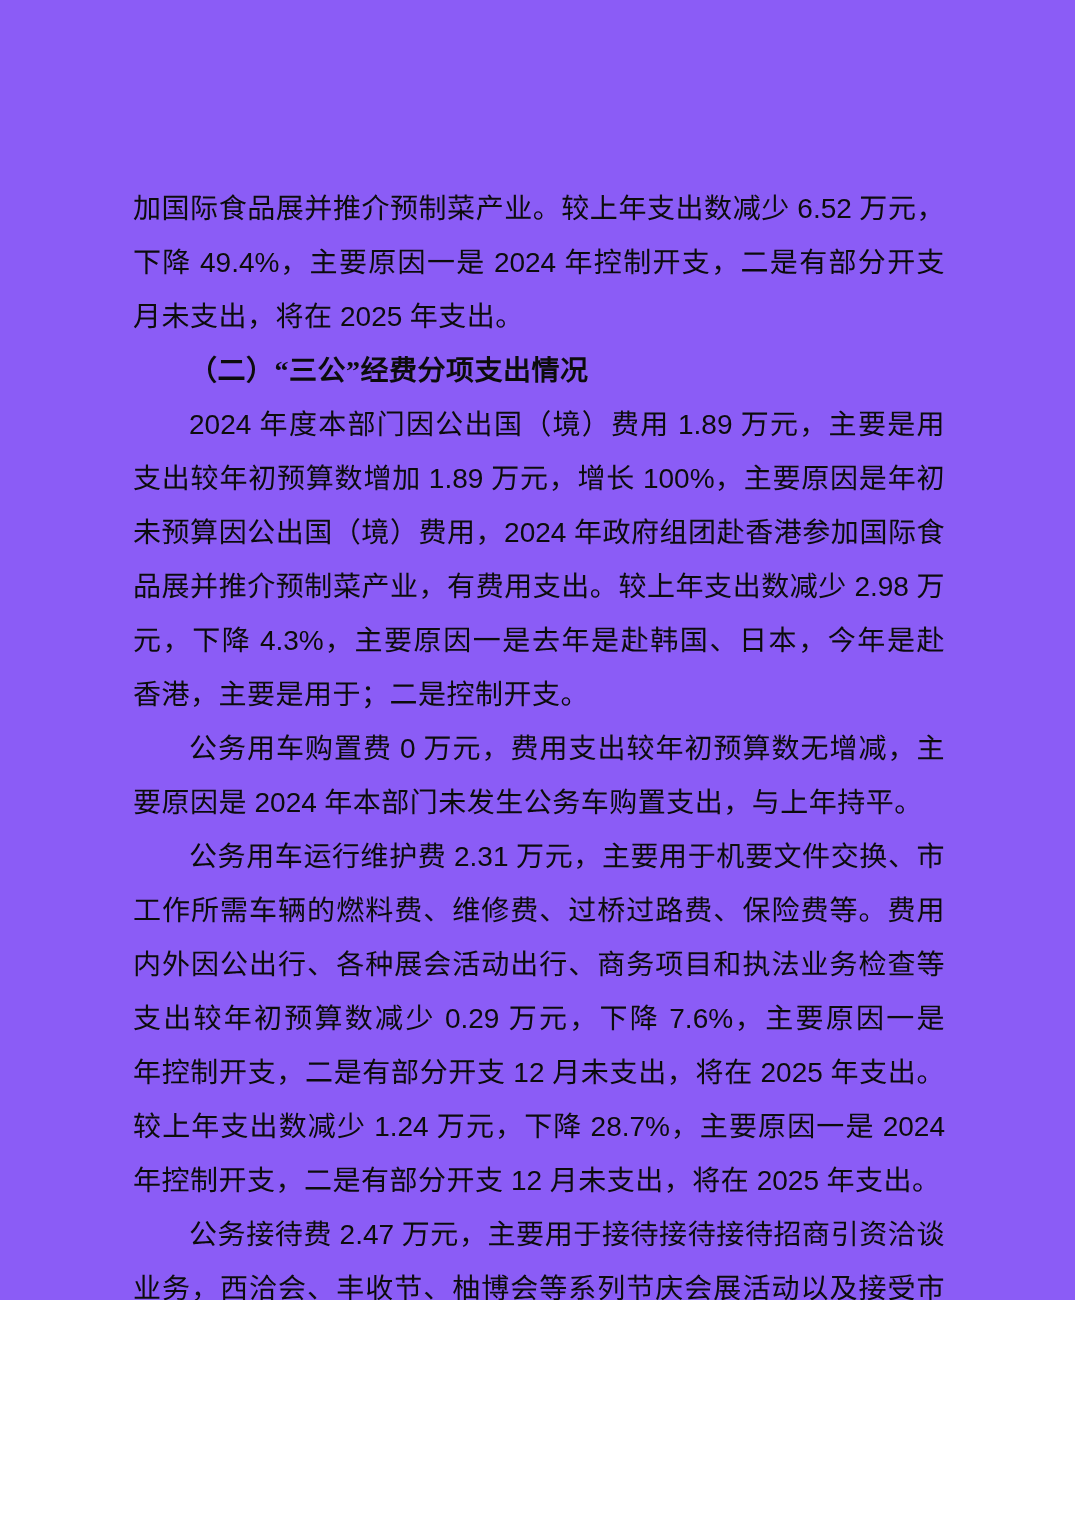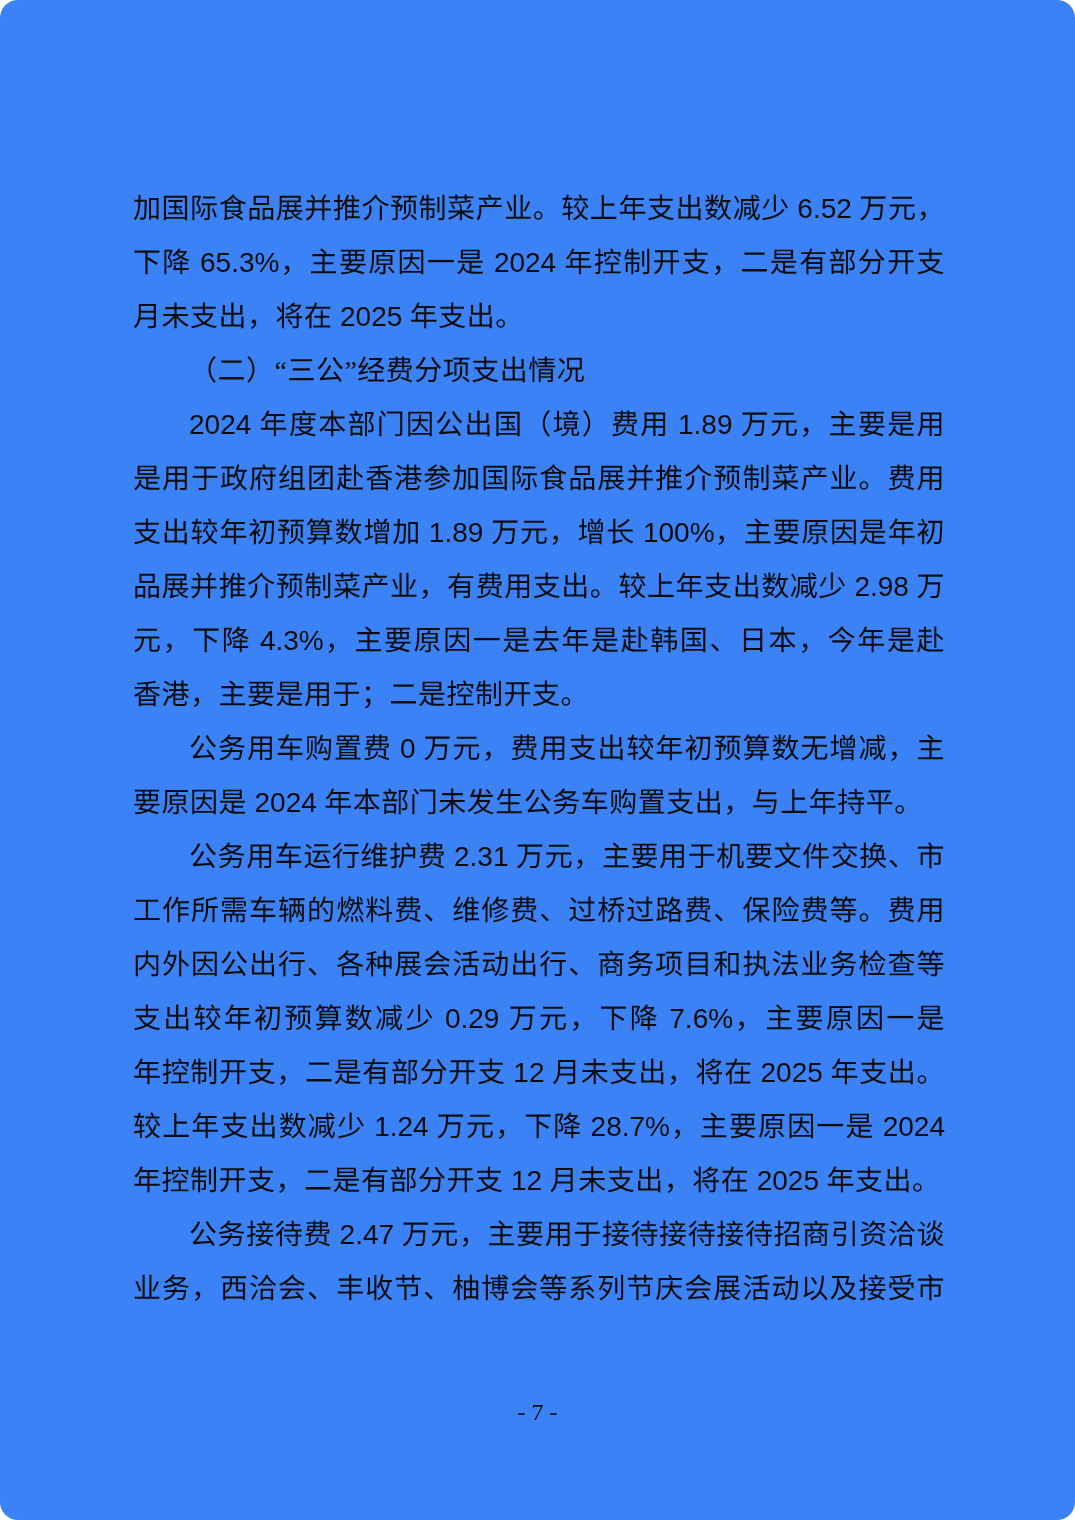--- a/index.html
+++ b/index.html
@@ -3,25 +3,24 @@
 <meta charset="utf-8">
 <style>
   html, body {
     margin: 0;
     padding: 0;
     background: #ffffff;
   }
   .page {
     position: relative;
     width: 1075px;
-    height: 1520px;
-    background: #3b82f6;
+    height: 1300px;
+    background: #8b5cf6;
     overflow: hidden;
     color: #0c0c0c;
-    border-radius: 18px;
   }
   .content {
     position: absolute;
     left: 133px;
     top: 182px;
     width: 812px;
   }
   .line {
     font-family: "Liberation Serif", "DejaVu Serif", serif;
     font-size: 28px;
@@ -40,46 +39,46 @@
   .indent {
     text-indent: 56px;
   }
   .end {
     text-align: right;
     text-align-last: left;
   }
   .heading {
     text-align: center;
     text-align-last: left;
-    font-weight: 400;
+    font-weight: 700;
   }
   .footer {
     position: absolute;
     left: 0;
     width: 1075px;
     top: 1392px;
     text-align: center;
     font-family: "Liberation Serif", "DejaVu Serif", serif;
     font-size: 24px;
     line-height: 40px;
     color: #0c0c0c;
   }
 </style>
 </head>
 <body>
 
 <div class="page">
   <div class="content">
     <div class="line">加国际食品展并推介预制菜产业。较上年支出数减少 <span class="lat">6.52</span> 万元，</div>
-    <div class="line">下降 <span class="lat">65.3%</span>，主要原因一是 <span class="lat">2024</span> 年控制开支，二是有部分开支 </div>
+    <div class="line">下降 <span class="lat">49.4%</span>，主要原因一是 <span class="lat">2024</span> 年控制开支，二是有部分开支 </div>
     <div class="line end">月未支出，将在 <span class="lat">2025</span> 年支出。</div>
     <div class="line heading indent">（二）“三公”经费分项支出情况</div>
     <div class="line indent"><span class="lat">2024</span> 年度本部门因公出国（境）费用 <span class="lat">1.89</span> 万元，主要是用于</div>
-    <div class="line">是用于政府组团赴香港参加国际食品展并推介预制菜产业。费用</div>
     <div class="line">支出较年初预算数增加 <span class="lat">1.89</span> 万元，增长 <span class="lat">100%</span>，主要原因是年初</div>
+    <div class="line">未预算因公出国（境）费用，<span class="lat">2024</span> 年政府组团赴香港参加国际食</div>
     <div class="line">品展并推介预制菜产业，有费用支出。较上年支出数减少 <span class="lat">2.98</span> 万</div>
     <div class="line">元，下降 <span class="lat">4.3%</span>，主要原因一是去年是赴韩国、日本，今年是赴</div>
     <div class="line end">香港，主要是用于；二是控制开支。</div>
     <div class="line indent">公务用车购置费 <span class="lat">0</span> 万元，费用支出较年初预算数无增减，主</div>
     <div class="line end">要原因是 <span class="lat">2024</span> 年本部门未发生公务车购置支出，与上年持平。</div>
     <div class="line indent">公务用车运行维护费 <span class="lat">2.31</span> 万元，主要用于机要文件交换、市</div>
     <div class="line">工作所需车辆的燃料费、维修费、过桥过路费、保险费等。费用</div>
     <div class="line">内外因公出行、各种展会活动出行、商务项目和执法业务检查等</div>
     <div class="line">支出较年初预算数减少 <span class="lat">0.29</span> 万元，下降 <span class="lat">7.6%</span>，主要原因一是 </div>
     <div class="line">年控制开支，二是有部分开支 <span class="lat">12</span> 月未支出，将在 <span class="lat">2025</span> 年支出。</div>

